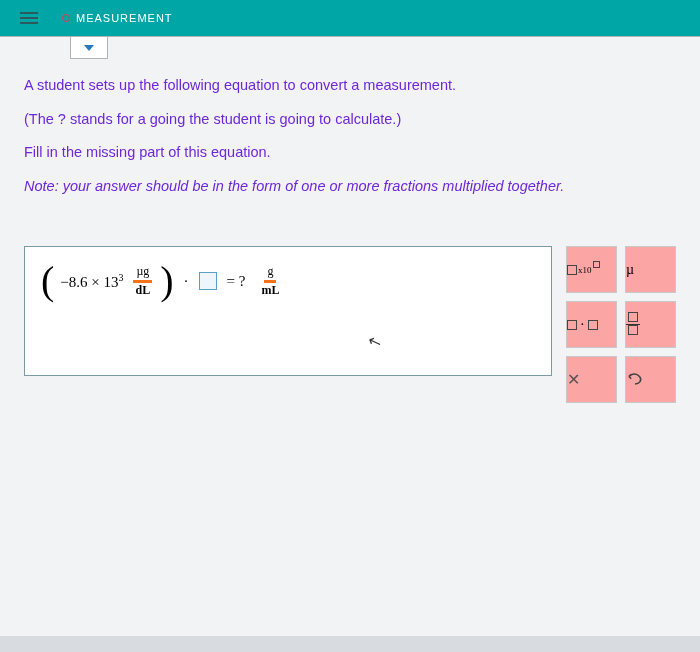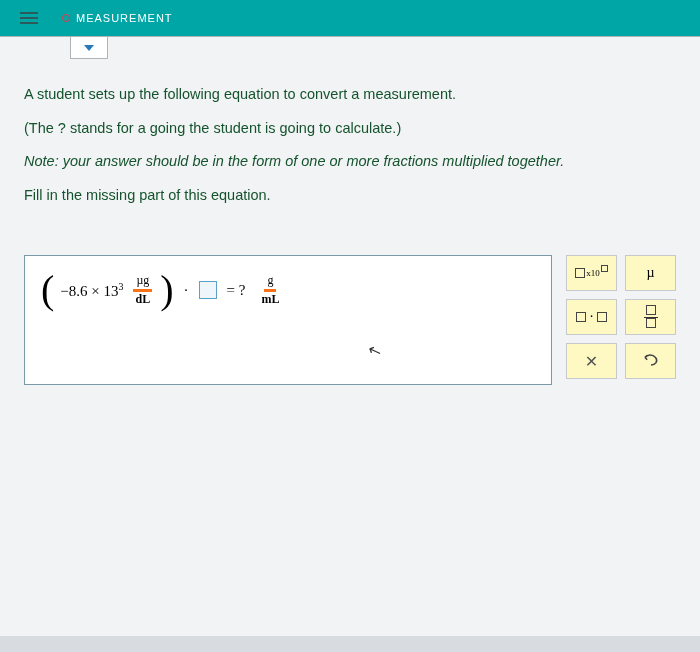--- a/index.html
+++ b/index.html
@@ -62,22 +62,22 @@
       display: flex; align-items: center; justify-content: center;
       cursor: pointer;
     }
     .chev-down {
       width: 0; height: 0;
       border-left: 5px solid transparent;
       border-right: 5px solid transparent;
       border-top: 6px solid #2779bd;
     }
     .question-area {
-      padding: 44px 24px 20px 24px;
-      color: #14532d;
+      padding: 35px 24px 20px 24px;
+      color: #6d28d9;
       font-size: 14.5px;
       line-height: 1.9;
     }
     .question-area .line { margin-bottom: 6px; }
     .note { font-style: italic; }
     .note .nlabel { font-style: italic; }
     .answer-row {
       display: flex;
       gap: 14px;
       margin: 20px 24px 0 24px;
@@ -123,24 +123,24 @@
       transform: rotate(-20deg);
       color: #333;
     }
     .toolbox {
       width: 110px;
       display: grid;
       grid-template-columns: 1fr 1fr;
       gap: 8px;
     }
     .tool {
-      height: 36px;
-      background: #fef9c3;
+      height: 47px;
+      background: #fca5a5;
       border: 1px solid #c6c9cc;
-      display: flex; align-items: center; justify-content: center;
+      display: flex; align-items: center; justify-content: flex-start;
       font-family: "Times New Roman", serif;
       font-size: 14px;
       cursor: pointer;
       position: relative;
     }
     .tool-sci {
       display: flex; align-items: center; gap: 1px;
     }
     .box-sm {
       width: 10px; height: 10px; border: 1px solid #444; display: inline-block;
@@ -178,24 +178,24 @@
 </div>
 
 <div class="content-wrap">
   <div class="dropdown-tab">
     <span class="chev-down"></span>
   </div>
 
   <div class="question-area">
     <div class="line">A student sets up the following equation to convert a measurement.</div>
     <div class="line">(The ? stands for a going the student is going to calculate.)</div>
+    <div class="line">Fill in the missing part of this equation.</div>
     <div class="line note">
       <em class="nlabel">Note:</em><span> your answer should be in the form of one or more fractions multiplied together.</span>
     </div>
-    <div class="line">Fill in the missing part of this equation.</div>
   </div>
 
   <div class="answer-row">
 
     <div class="answer-box">
       <div class="eq">
         <span class="paren">(</span>
         <span class="coef">
           <span>−8.6 × 13</span><span class="sup">3</span>
         </span>

